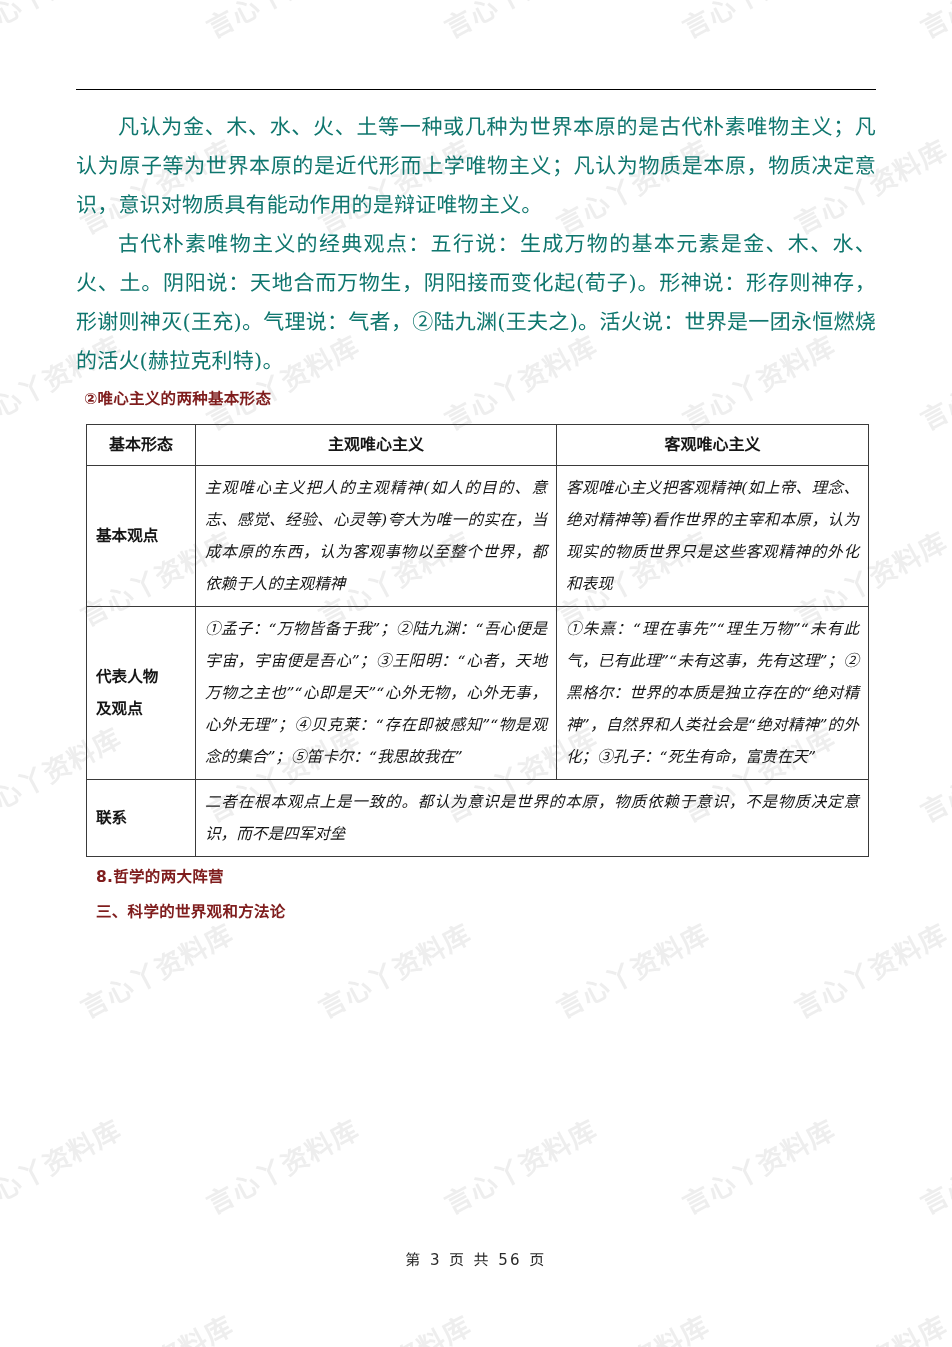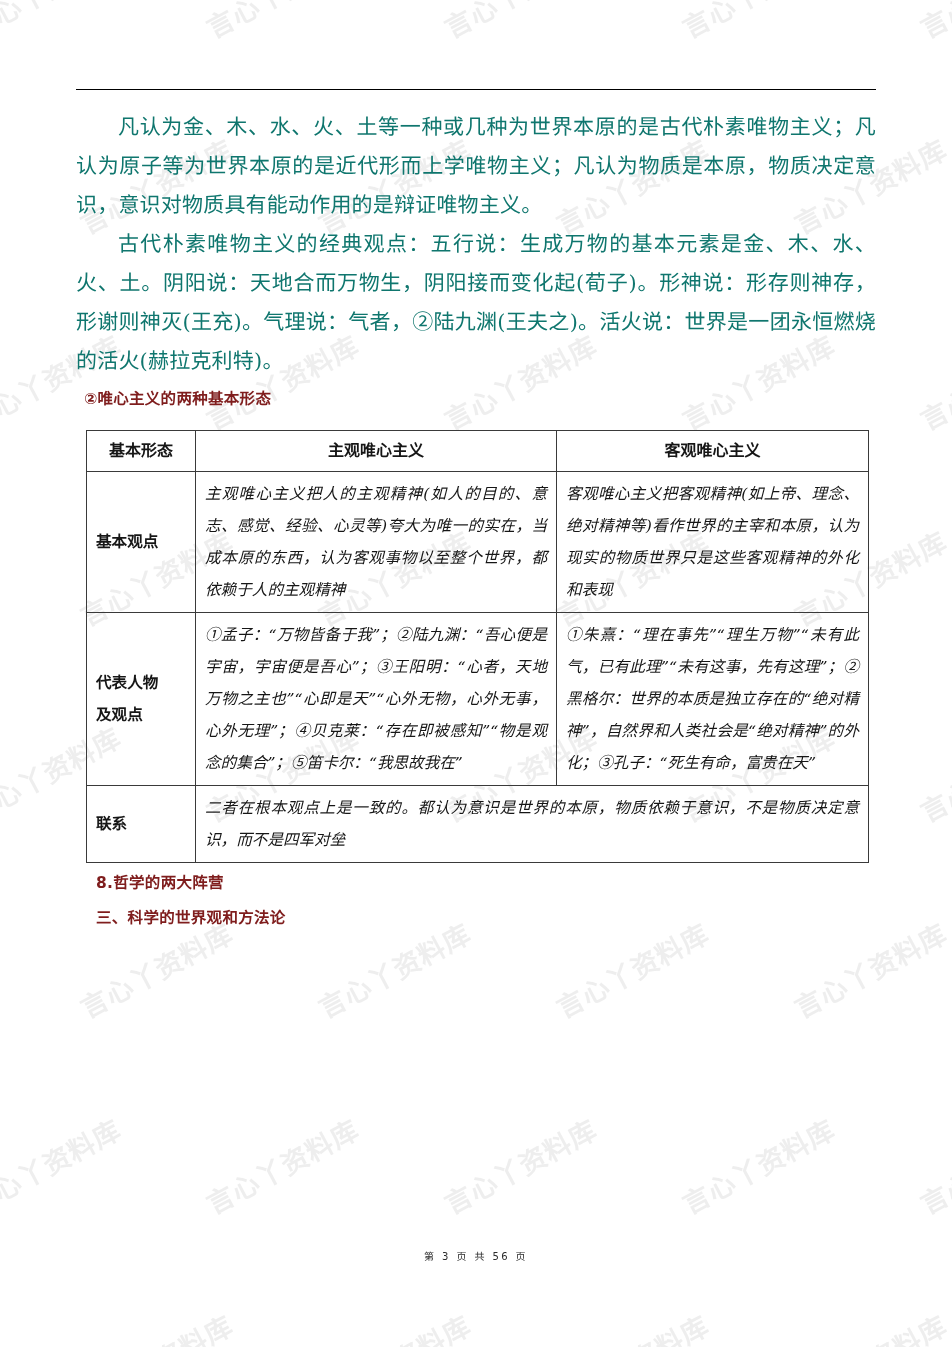--- a/index.html
+++ b/index.html
@@ -78,21 +78,21 @@
     color: #7f1d1d;
     letter-spacing: 0.3px;
   }
   h3.subhead.indent1 { padding-left: 8px; }
   h3.subhead.indent2 { padding-left: 20px; }
 
   
   table.compare {
     border-collapse: collapse;
     width: 782px;
-    margin: 14px 0 4px 10px;
+    margin: 8px 0 4px 10px;
     table-layout: fixed;
     background: transparent;
   }
   table.compare th,
   table.compare td {
     border: 1.2px solid #3a3a3a;
     vertical-align: middle;
     padding: 6px 9px;
     font-size: 15.6px;
     line-height: 32px;
@@ -126,21 +126,21 @@
 
   
   #footer {
     position: absolute;
     left: 0;
     right: 0;
     top: 1248px;
     text-align: center;
     z-index: 2;
     font-family: "DejaVu Sans", "Liberation Sans", sans-serif;
-    font-size: 10px;
+    font-size: 15px;
     color: #2a2a2a;
     letter-spacing: 2.4px;
   }
 </style>
 </head>
 <body>
 
 <div id="page">
 
   <div id="watermark-layer">

